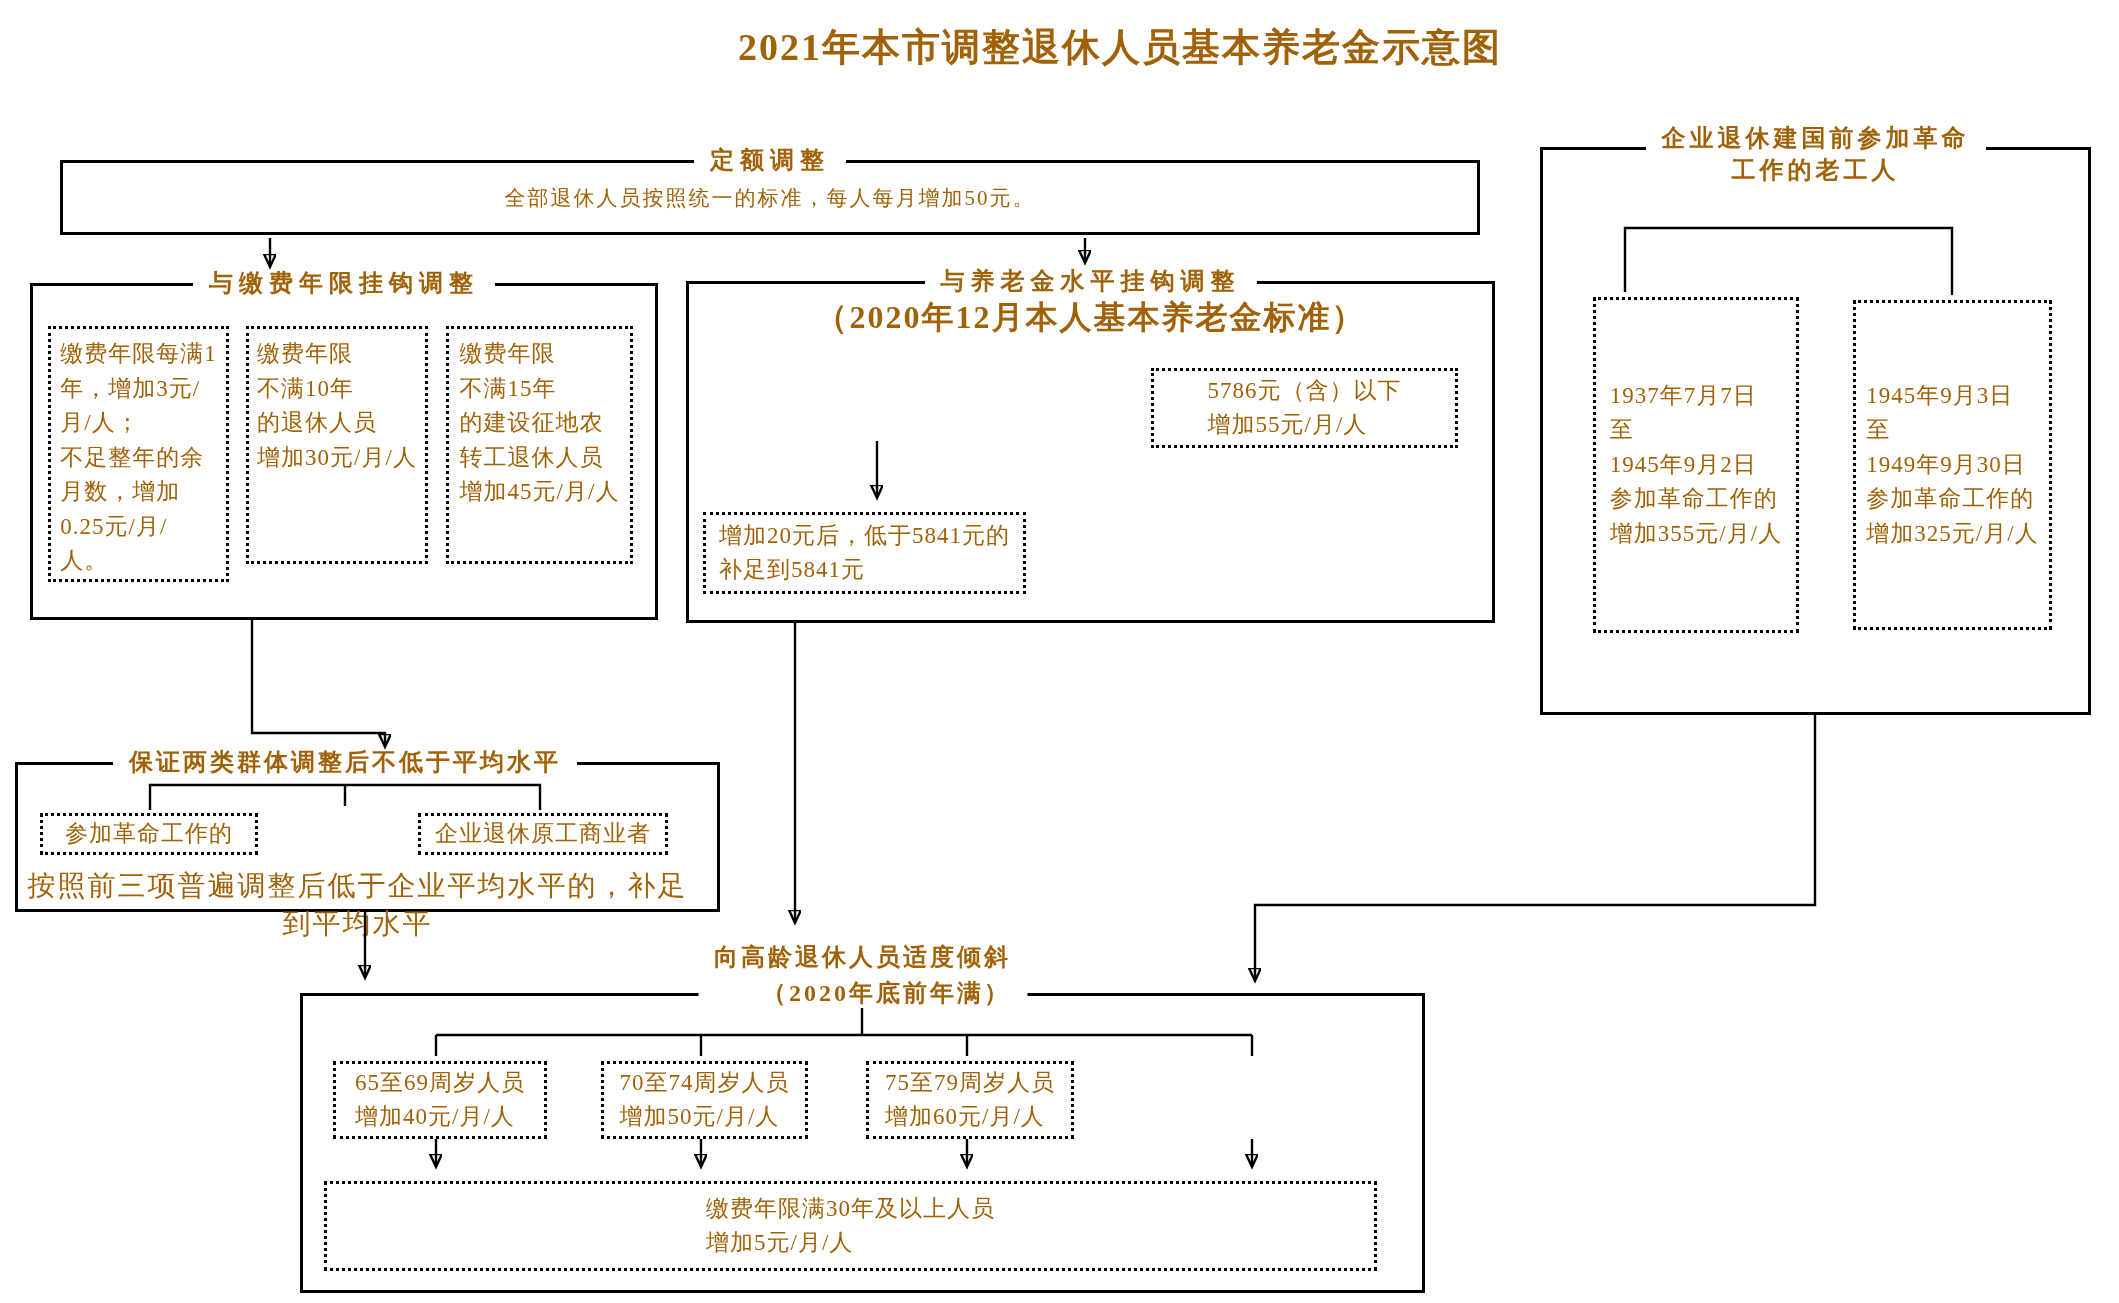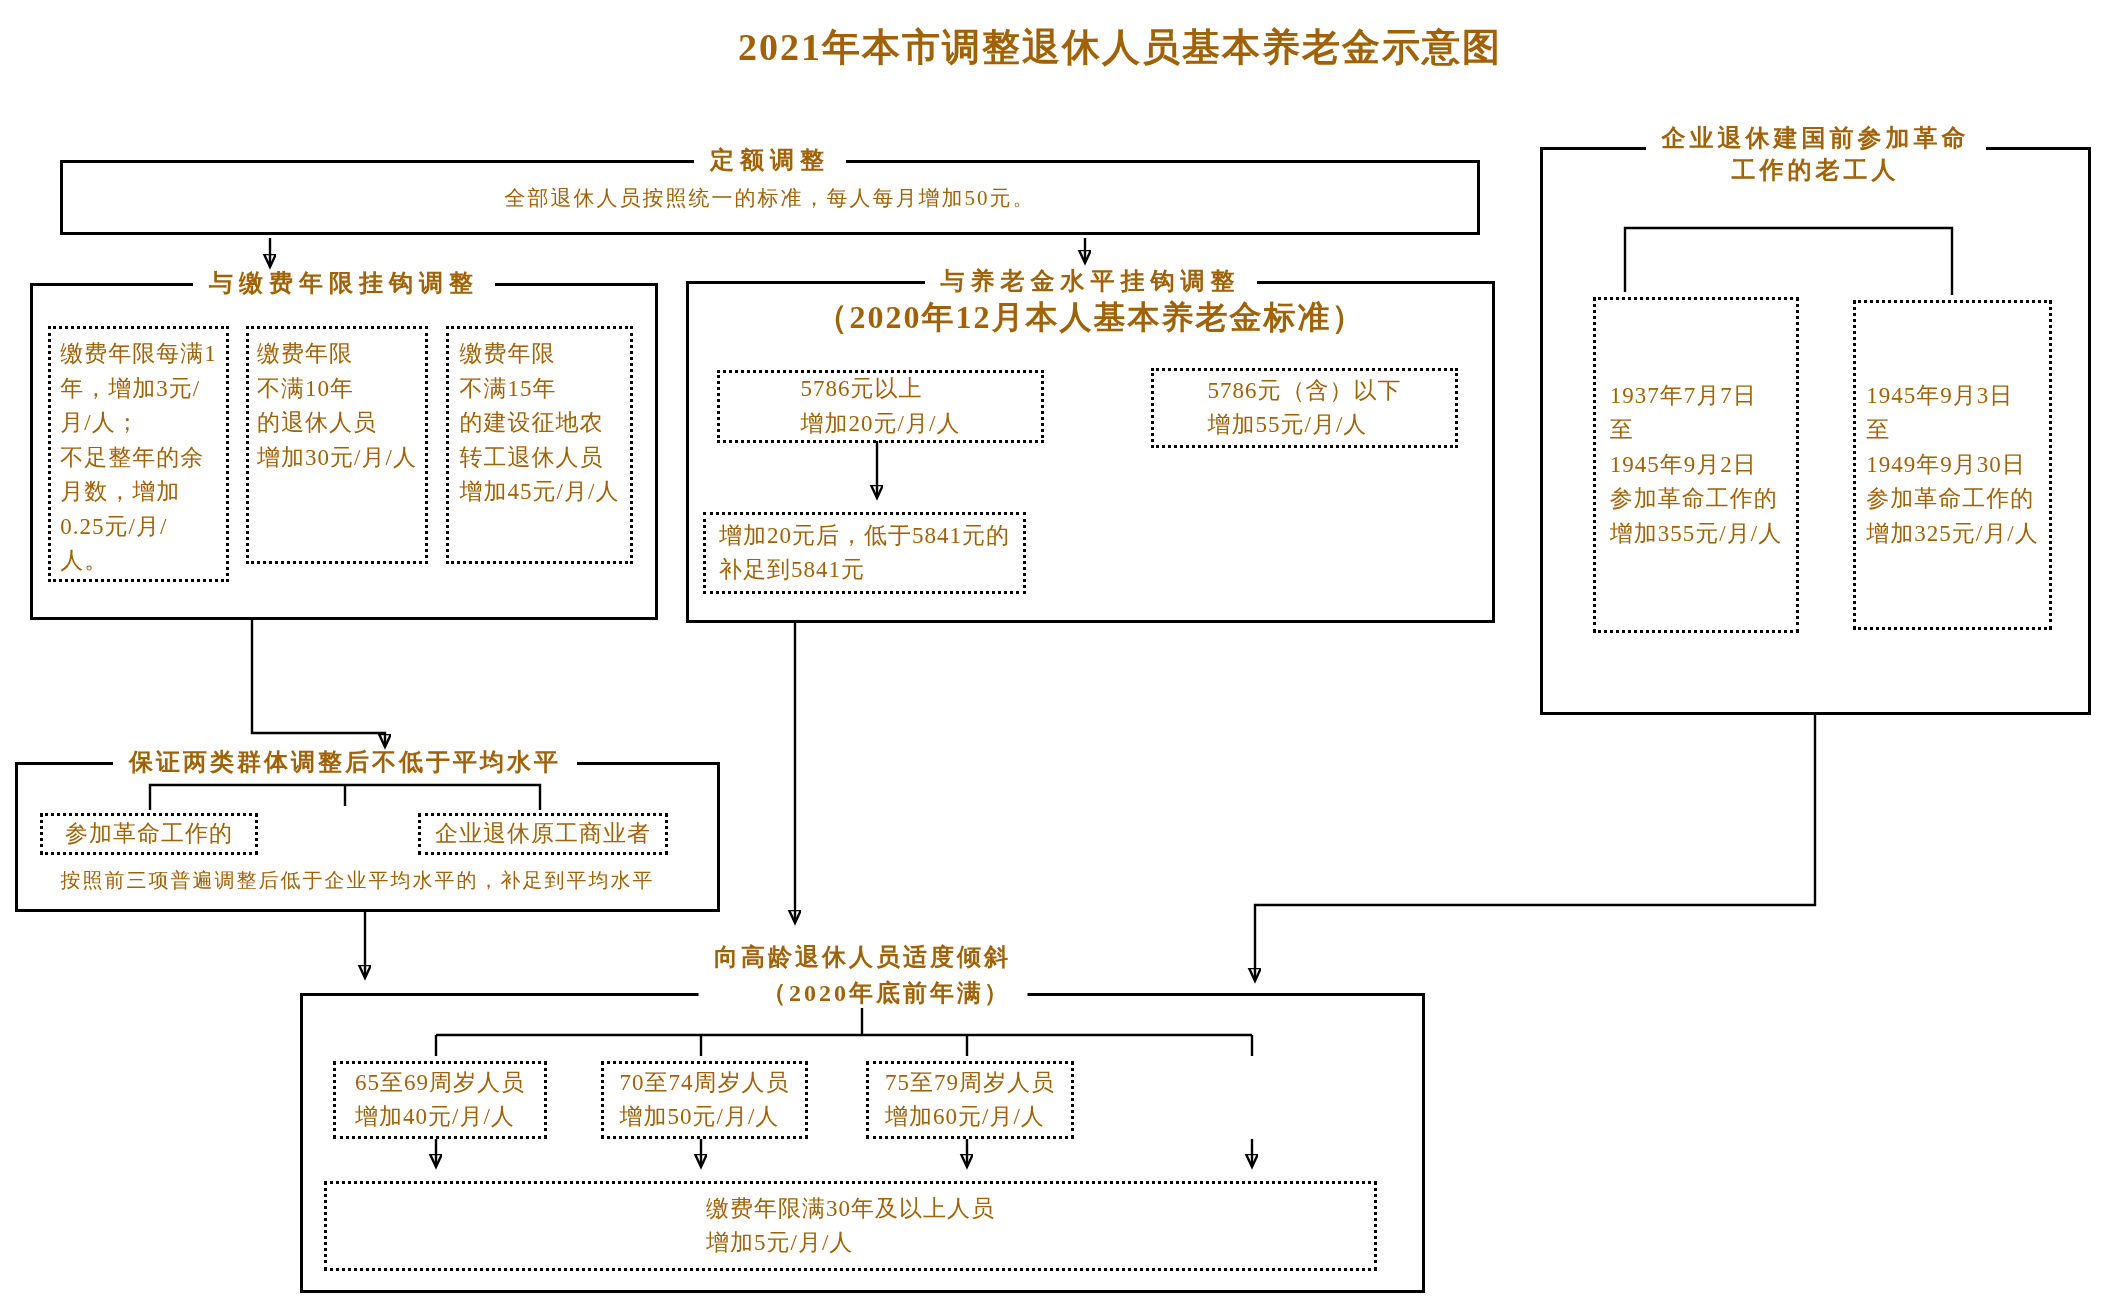--- a/index.html
+++ b/index.html
@@ -46,21 +46,21 @@
 
   #veterans { left:1540px; top:147px; width:551px; height:568px; }
   #veterans .slabel { top:-28px; white-space:pre-line; text-align:center; letter-spacing:4px; }
   #vet-b0 { left:50px;  top:147px; width:206px; height:336px; }
   #vet-b1 { left:310px; top:150px; width:199px; height:330px; }
 
   #guarantee { left:15px; top:762px; width:705px; height:150px; }
   #guarantee .slabel { left:95px; transform:none; letter-spacing:3px; }
   #guar-b0 { left:22px;  top:48px; width:218px; height:42px; }
   #guar-b1 { left:400px; top:48px; width:250px; height:42px; }
-  #guar-note { position:absolute; left:0; right:20px; top:102px; text-align:center; font-size:20px; letter-spacing:2px; }
+  #guar-note { position:absolute; left:0; right:20px; top:102px; text-align:center; font-size:28px; letter-spacing:2px; }
 
   #elderly { left:300px; top:993px; width:1125px; height:300px; }
   #elderly .slabel { top:-57px; white-space:pre-line; text-align:right; line-height:1.5; letter-spacing:3px; }
   #eld-b0 { left:30px;  top:65px; width:214px; height:78px; }
   #eld-b1 { left:298px; top:65px; width:207px; height:78px; }
   #eld-b2 { left:563px; top:65px; width:208px; height:78px; }
   #eld-b3 { left:832px; top:65px; width:240px; height:78px; }
   #eld-bottom { left:21px; top:185px; width:1053px; height:90px; }
 
   .overlay { position:absolute; left:0; top:0; pointer-events:none; z-index:5; }
@@ -94,22 +94,20 @@
     <div class="dbox top" id="years-b2">缴费年限
 不满15年
 的建设征地农
 转工退休人员
 增加45元/月/人</div>
   </div>
 
   <div class="sbox" id="pension">
     <div class="slabel">与养老金水平挂钩调整</div>
     <div class="sub">（2020年12月本人基本养老金标准）</div>
-    <div class="dbox center" id="pension-above">5786元以上
-增加20元/月/人</div>
     <div class="dbox center" id="pension-below">5786元（含）以下
 增加55元/月/人</div>
     <div class="dbox center" id="pension-supp">增加20元后，低于5841元的
 补足到5841元</div>
   </div>
 
   <div class="sbox" id="veterans">
     <div class="slabel">企业退休建国前参加革命
 工作的老工人</div>
     <div class="dbox center" id="vet-b0">1937年7月7日

